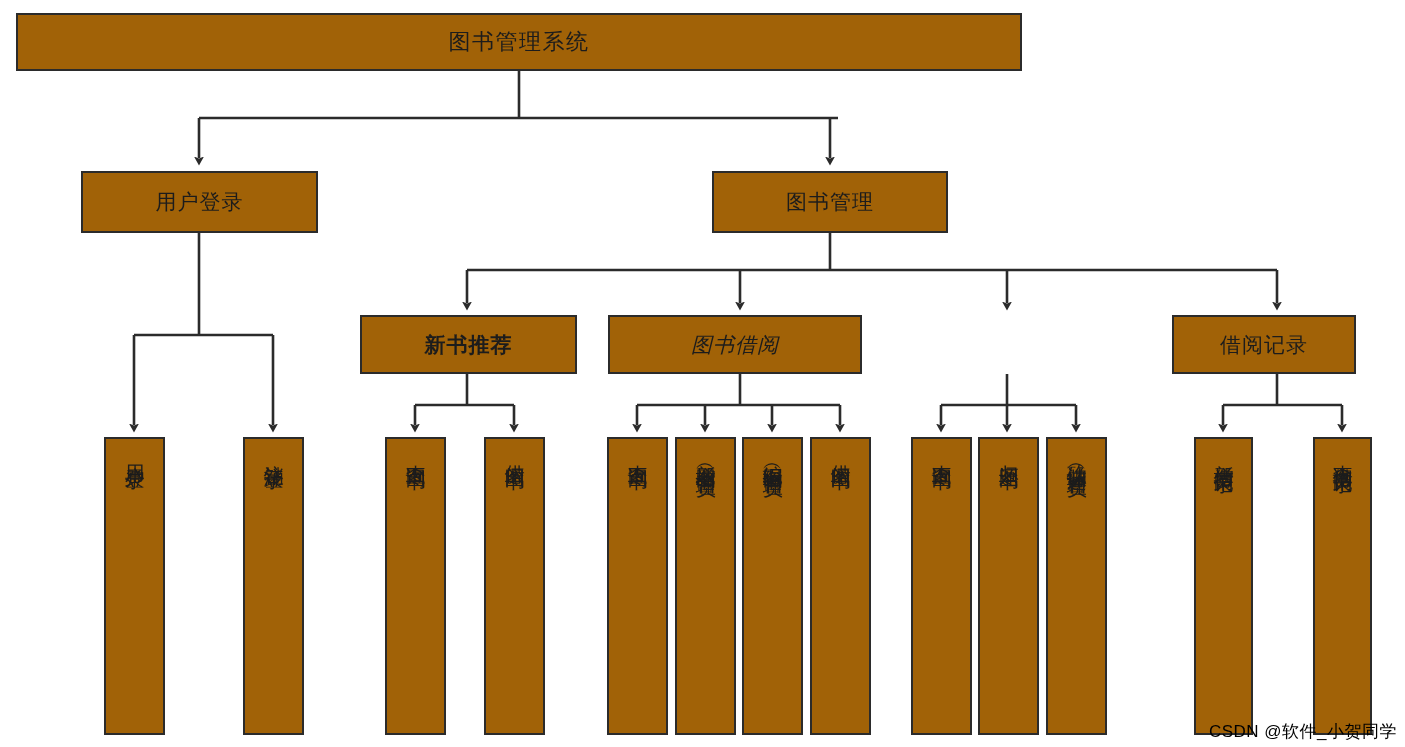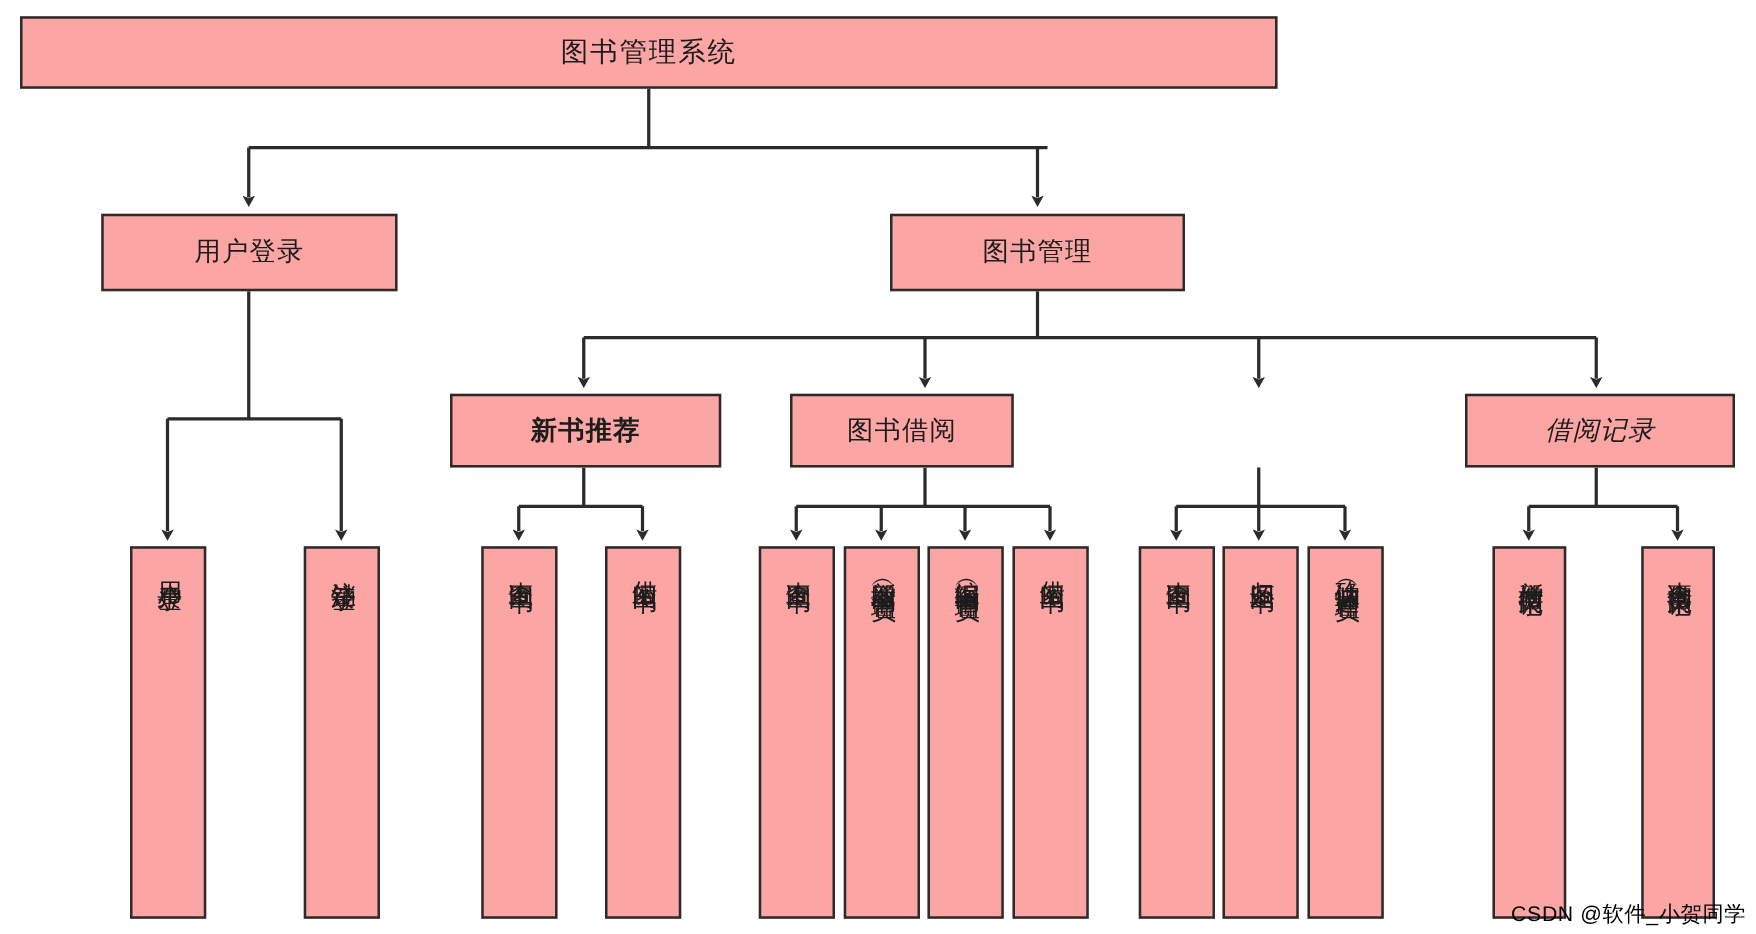--- a/index.html
+++ b/index.html
@@ -18,21 +18,21 @@
   svg#edges{
     position:absolute;
     left:0; top:0;
     width:1405px; height:747px;
     pointer-events:none;
   }
   .node{
     position:absolute;
     box-sizing:border-box;
     border:2.5px solid #2b2b2b;
-    background:#fca5a5;
+    background:#a16207;
     display:flex;
     align-items:center;
     justify-content:center;
     color:#1c1c1c;
   }
   .node.h{
     font-size:21px;
     line-height:1.1;
     letter-spacing:1px;
   }
@@ -127,24 +127,24 @@
   <div class="node h" style="left:81px;top:171px;width:237px;height:62px;">
     <span>用户登录</span>
   </div>
   <div class="node h" style="left:712px;top:171px;width:236px;height:62px;">
     <span>图书管理</span>
   </div>
 
   <div class="node h" style="left:360px;top:315px;width:217px;height:59px;font-weight:bold;">
     <span>新书推荐</span>
   </div>
-  <div class="node h" style="left:632px;top:315px;width:179px;height:59px;">
+  <div class="node h" style="left:608px;top:315px;width:254px;height:59px;font-style:italic;">
     <span>图书借阅</span>
   </div>
-  <div class="node h" style="left:1172px;top:315px;width:216px;height:59px;font-style:italic;">
+  <div class="node h" style="left:1172px;top:315px;width:184px;height:59px;">
     <span>借阅记录</span>
   </div>
 
   <div class="node leaf" style="left:104px;top:437px;width:61px;height:298px;">
     <span class="vtext">用户登录</span>
   </div>
   <div class="node leaf" style="left:243px;top:437px;width:61px;height:298px;">
     <span class="vtext">注销登录</span>
   </div>
 

